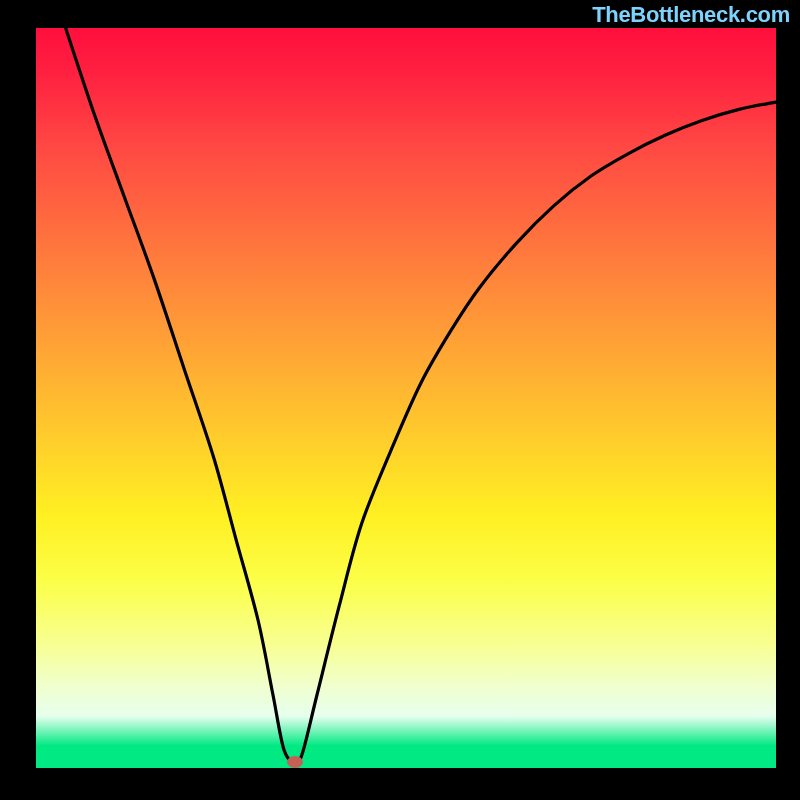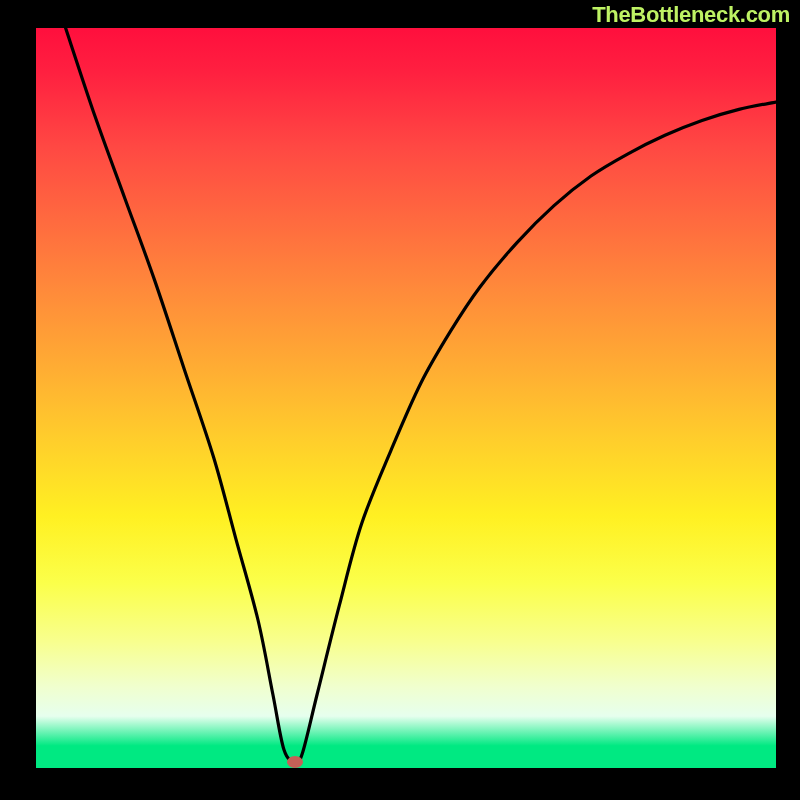--- a/index.html
+++ b/index.html
@@ -14,21 +14,21 @@
   .frame {
     position: relative;
     width: 800px;
     height: 800px;
     background: #000;
   }
   .watermark {
     position: absolute;
     top: 2px;
     right: 10px;
-    color: #bef264;
+    color: #7dd3fc;
     font-size: 22px;
     font-weight: 600;
     letter-spacing: -0.3px;
     z-index: 3;
   }
   .inner {
     position: absolute;
     left: 36px;
     top: 28px;
     width: 740px;

